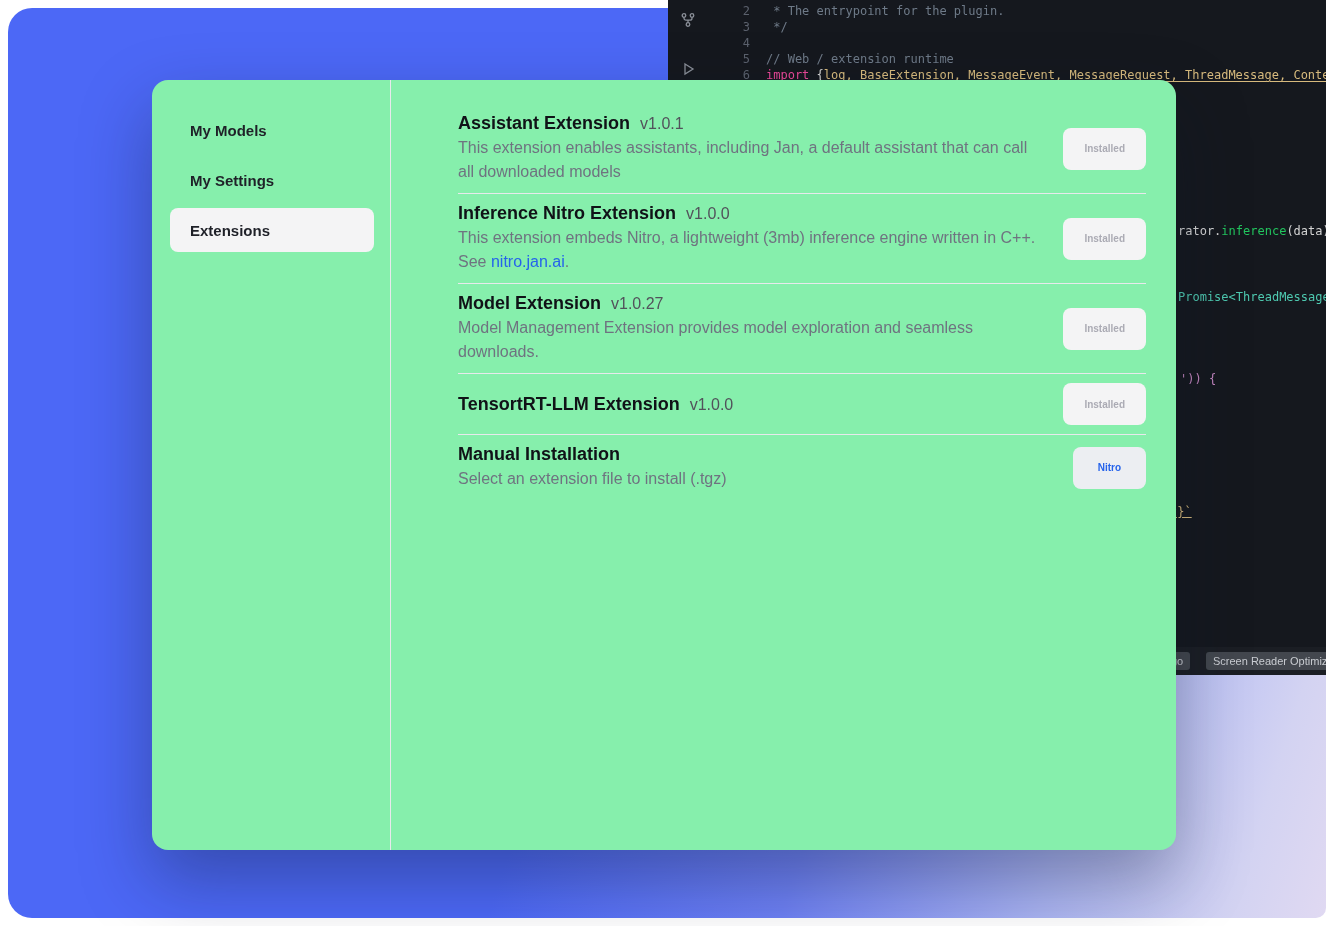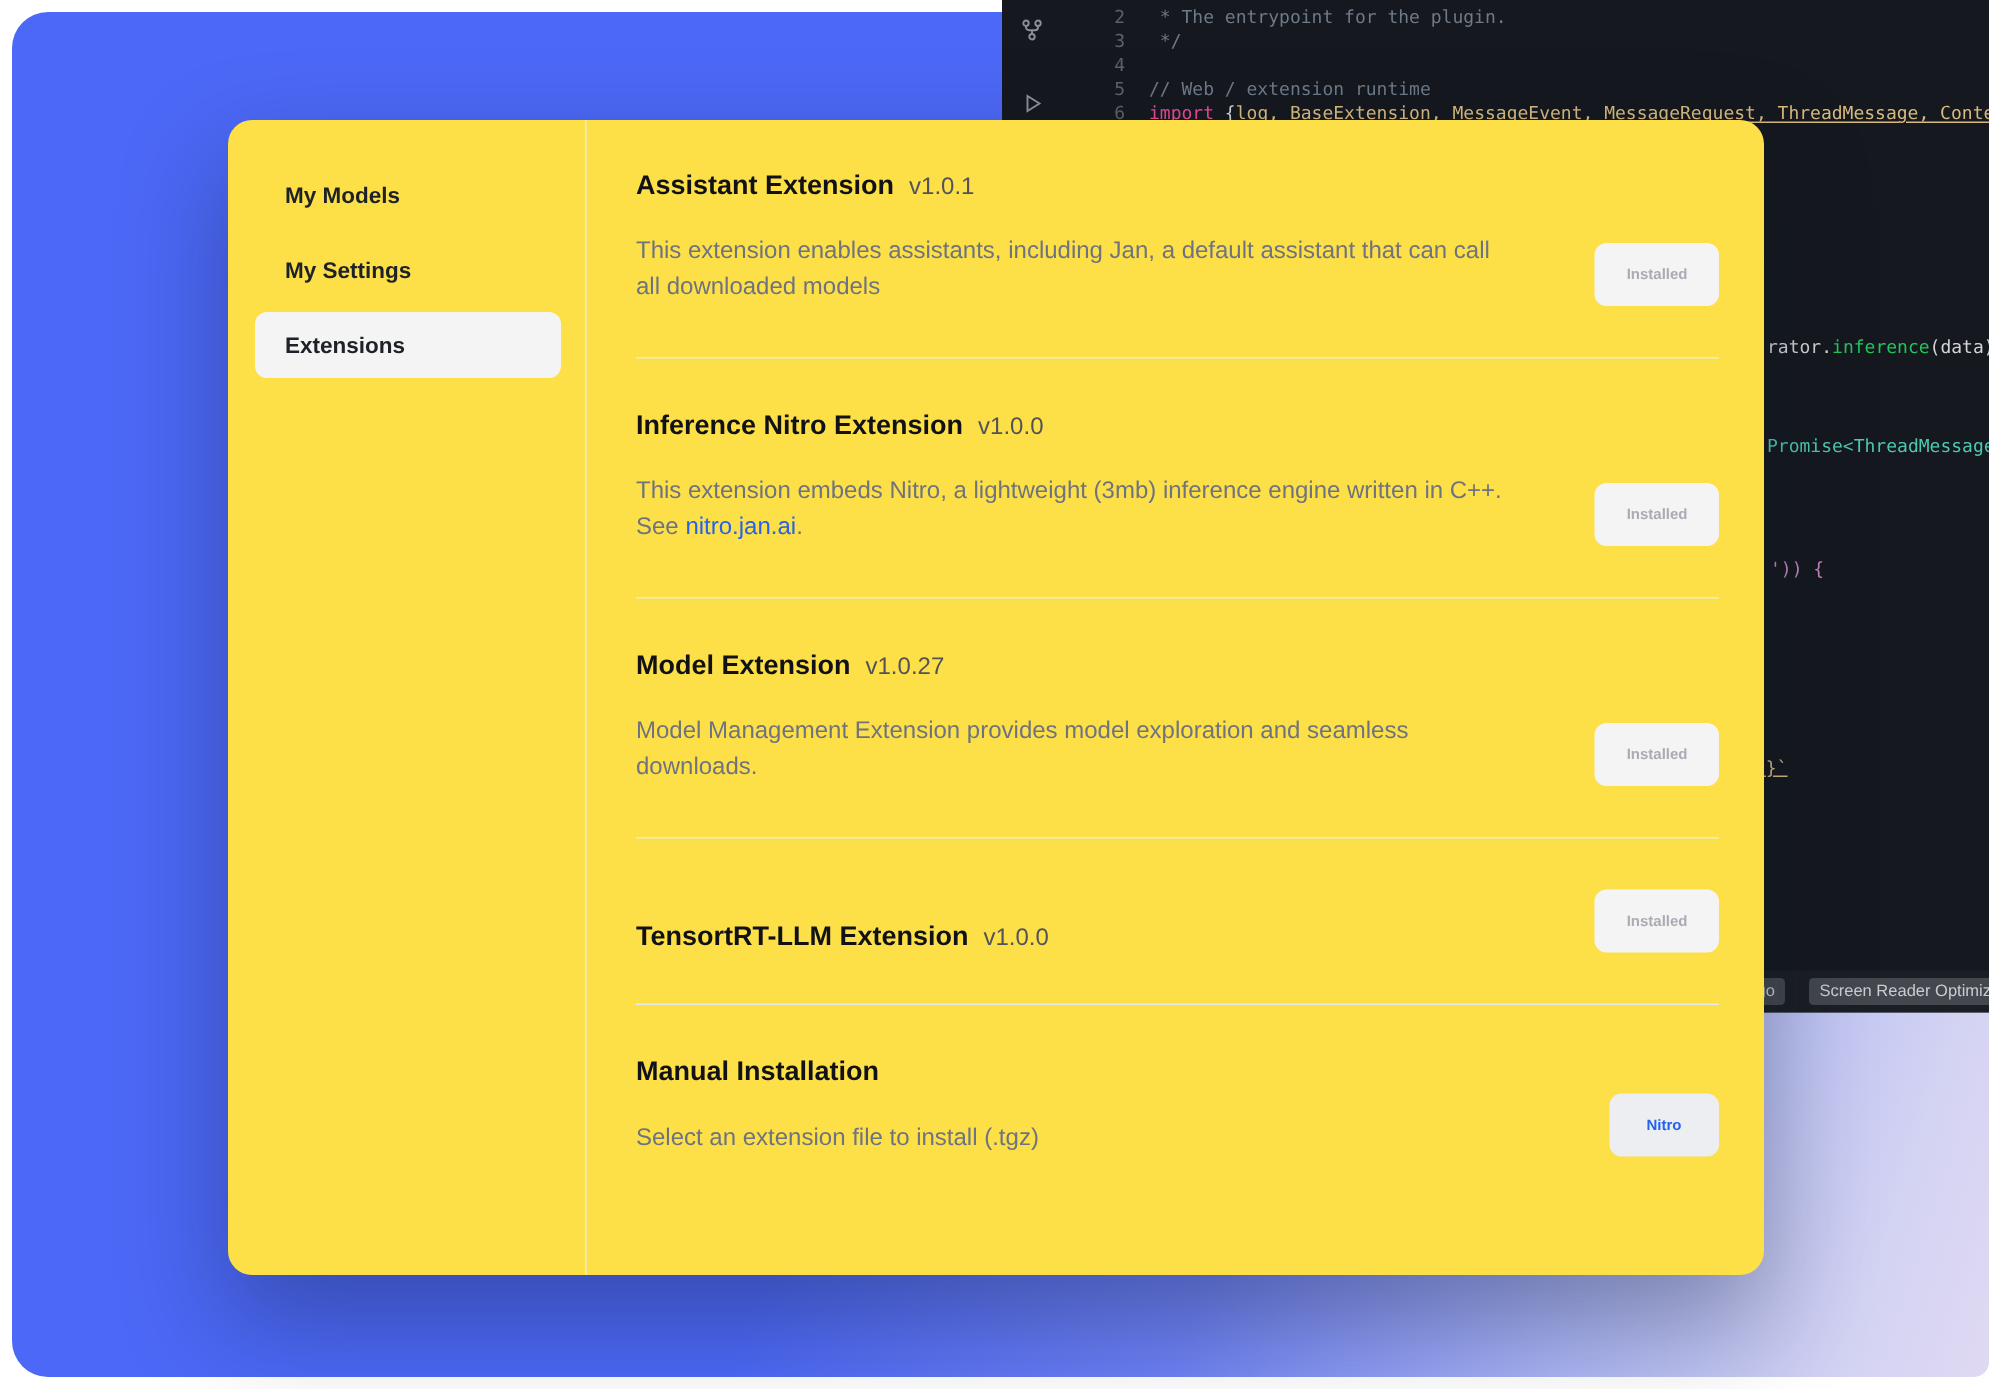--- a/index.html
+++ b/index.html
@@ -37,37 +37,37 @@
     background:#1b1e24; }
   .chip { position:absolute; top:5px; height:18px; line-height:18px;
     background:#43474e; color:#c9ccd1; font-size:11px; padding:0 7px;
     border-radius:3px; white-space:nowrap;
     font-family:"Liberation Sans", sans-serif; }
   .chip1 { left:496px; }
   .chip2 { left:538px; }
 
   
   .card { position:absolute; left:152px; top:80px; width:1024px; height:770px;
-    background:#fde047; border-radius:16px; z-index:3; display:flex;
-    box-shadow:0 30px 70px rgba(15,23,42,.35); overflow:hidden; }
+    background:#86efac; border-radius:16px; z-index:3; display:flex;
+    box-shadow:0 30px 70px rgba(15,23,42,.35); overflow:hidden;gap:34px; }
 
   .sidebar { width:239px; border-right:1px solid #e8e9ec; padding:28px 16px 0 18px; }
   .nav-item { height:44px; display:flex; align-items:center; padding:0 20px;
     margin-bottom:6px; border-radius:8px; font-size:15px; font-weight:700;
     color:#1f2128; cursor:pointer; white-space:nowrap; }
   .nav-item.active { background:#f4f4f5; }
 
   .content { flex:1; padding:0 30px 0 33px; }
-  .row { display:flex; align-items:flex-end; padding:34px 0; }
+  .row { display:flex; align-items:center; padding:9px 0; }
   .row.first { padding-top:33px; }
   .row-text { width:585px; }
   .title-line { display:flex; align-items:baseline; gap:10px; }
   .ext-name { font-size:18px; font-weight:700; color:#101217; }
   .ext-version { font-size:16px; font-weight:400; color:#52525b; }
-  .ext-desc { margin-top:22px; font-size:16px; line-height:24px; color:#6f7380; }
+  .ext-desc { margin-top:2px; font-size:16px; line-height:24px; color:#6f7380; }
   .ext-desc a { color:#2563eb; text-decoration:none; cursor:pointer; }
   .btn { margin-left:auto; height:42px; border:none; border-radius:8px;
     font-family:"Liberation Sans", sans-serif; font-size:10px; font-weight:700;
     white-space:nowrap; }
   .btn-installed { background:#f4f4f5; color:#ababb4; padding:0 21px; }
   .btn-select { background:#eceef2; color:#2563eb; padding:0 25px; cursor:pointer; }
   .divider { height:1px; background:#e8e9ec; }
 </style>
 </head>
 <body>

